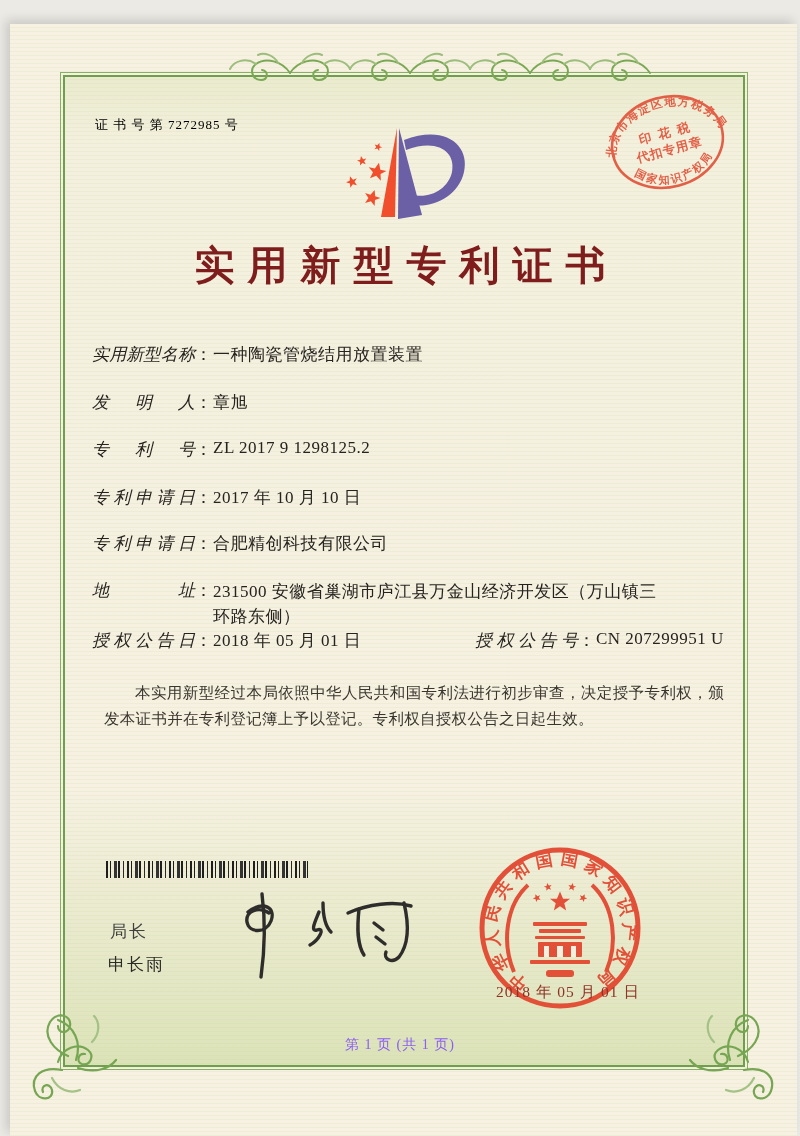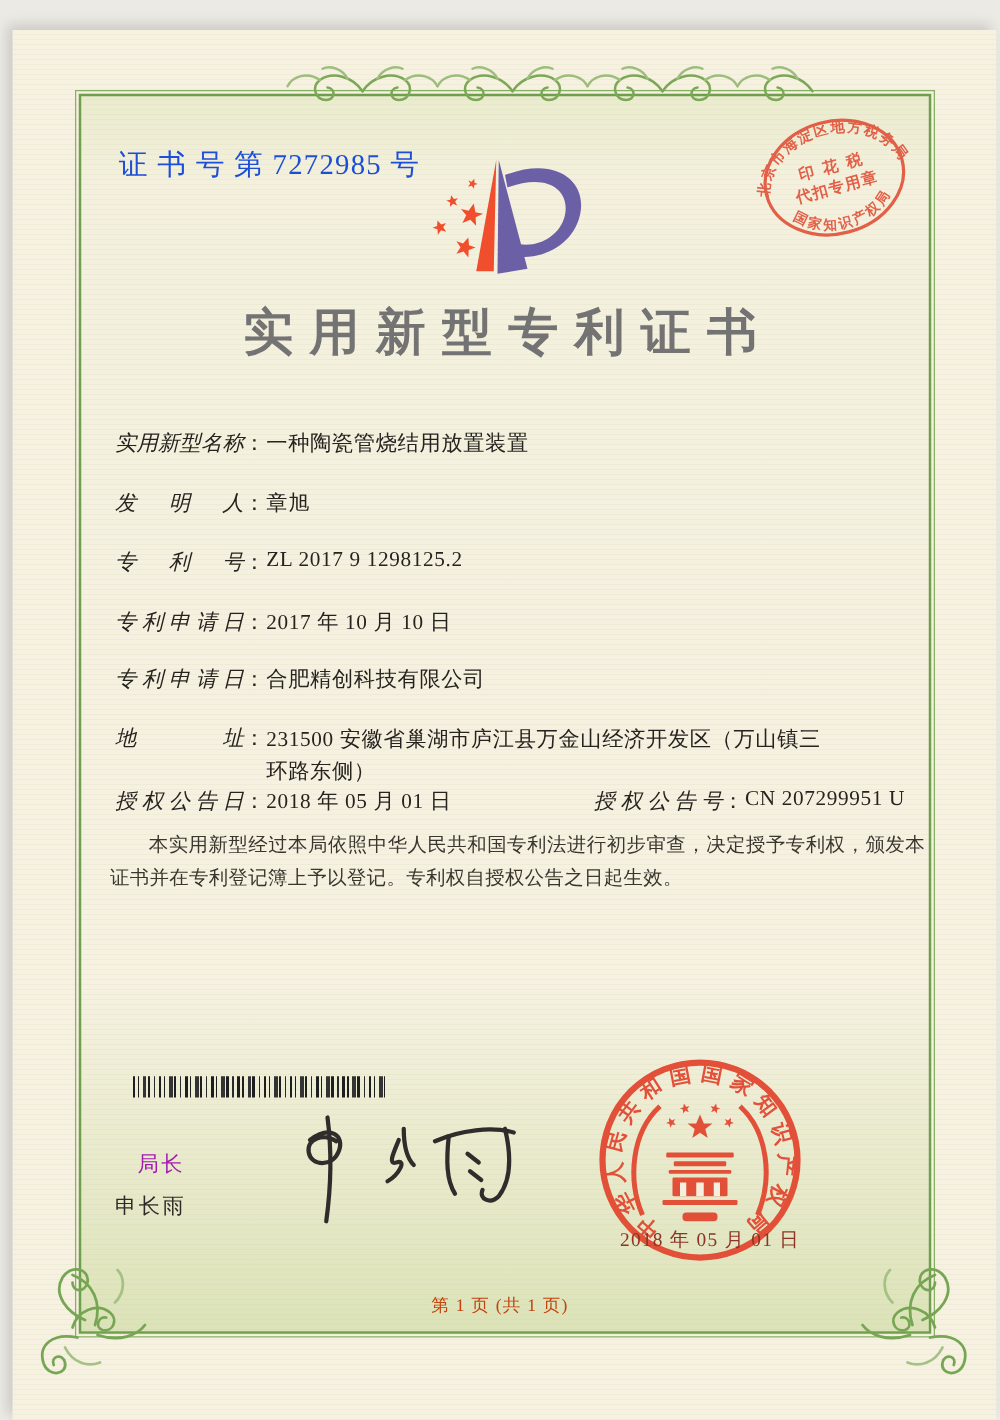--- a/index.html
+++ b/index.html
@@ -28,69 +28,69 @@
     position:absolute;left:63px;top:75px;width:680px;height:990px;
     background:linear-gradient(180deg,
       rgba(205,220,160,0.30) 0px, rgba(205,220,160,0.05) 70px,
       rgba(205,220,160,0.0) 72%,
       rgba(193,212,142,0.42) 96%, rgba(193,212,142,0.5) 100%);
     pointer-events:none;
   }
   .orn-layer{position:absolute;left:0;top:0;width:800px;height:1136px;pointer-events:none;}
 
   .cert-no{
-    position:absolute;left:95px;top:116px;font-size:23px;color:#1d4ed8;
+    position:absolute;left:95px;top:116px;font-size:13px;color:#000000;
     letter-spacing:1px;
   }
   .logo{position:absolute;left:300px;top:116px;width:200px;height:132px;}
   .tax-stamp{
     position:absolute;left:596px;top:84px;width:144px;height:120px;
     transform:rotate(-15deg);opacity:.92;
   }
   .title{
     position:absolute;left:0;top:238px;width:800px;text-align:center;
-    font-size:40px;font-weight:600;color:#737373;letter-spacing:13px;
+    font-size:40px;font-weight:600;color:#7f1d1d;letter-spacing:13px;
     text-indent:13px;
   }
   .fields{position:absolute;left:92px;top:0;width:660px;color:#26231f;}
   .frow{position:absolute;left:0;font-size:17px;white-space:nowrap;}
   .flabel{display:inline-block;width:103px;text-align:justify;text-align-last:justify;vertical-align:top;font-style:italic;}
   .fcolon{display:inline-block;width:18px;vertical-align:top;}
   .fvalue{display:inline-block;vertical-align:top;letter-spacing:0.5px;}
   .fvalue.wrap{white-space:normal;width:452px;line-height:25px;}
   .grant-right{position:absolute;left:383px;top:0;white-space:nowrap;}
 
   .bodytext{
     position:absolute;left:88px;top:664px;width:652px;
     font-size:15.5px;line-height:25.8px;color:#3a362e;
     text-align:justify;letter-spacing:0.3px;
   }
-  .bodytext p{margin:0;text-indent:2em;}
+  .bodytext p{margin:16px;text-indent:2em;}
 
   .barcode{
     position:absolute;left:106px;top:861px;width:202px;height:17px;
     background:repeating-linear-gradient(90deg,
       #1e1e1e 0 2px, transparent 2px 4px,
       #1e1e1e 4px 5px, transparent 5px 8px,
       #333 8px 11px, transparent 11px 12px,
       #1e1e1e 12px 14px, transparent 14px 17px,
       #2a2a2a 17px 18px, transparent 18px 21px);
   }
-  .sig-title{position:absolute;left:110px;top:920px;font-size:17px;color:#a21caf;letter-spacing:2px;}
-  .sig-name{position:absolute;left:92px;top:953px;font-size:17px;color:#2b2a27;letter-spacing:2px;}
+  .sig-title{position:absolute;left:110px;top:920px;font-size:17px;color:#404040;letter-spacing:2px;}
+  .sig-name{position:absolute;left:108px;top:953px;font-size:17px;color:#2b2a27;letter-spacing:2px;}
   .sig-script{position:absolute;left:218px;top:882px;width:200px;height:108px;}
 
   .big-seal{position:absolute;left:474px;top:842px;width:172px;height:172px;opacity:.93;}
   .seal-date{
     position:absolute;left:496px;top:982px;width:150px;font-size:15.5px;
     color:#8f3227;letter-spacing:1px;white-space:nowrap;
   }
   .footer{
     position:absolute;left:0;top:1036px;width:800px;text-align:center;
-    font-size:14px;color:#c2410c;letter-spacing:1px;
+    font-size:14px;color:#8b5cf6;letter-spacing:1px;
   }
 </style>
 </head>
 <body>
 
 <div class="paper"></div>
 <div class="frame-tint"></div>
 <div class="frame"></div>
 
 <svg class="orn-layer" viewBox="0 0 800 1136">

